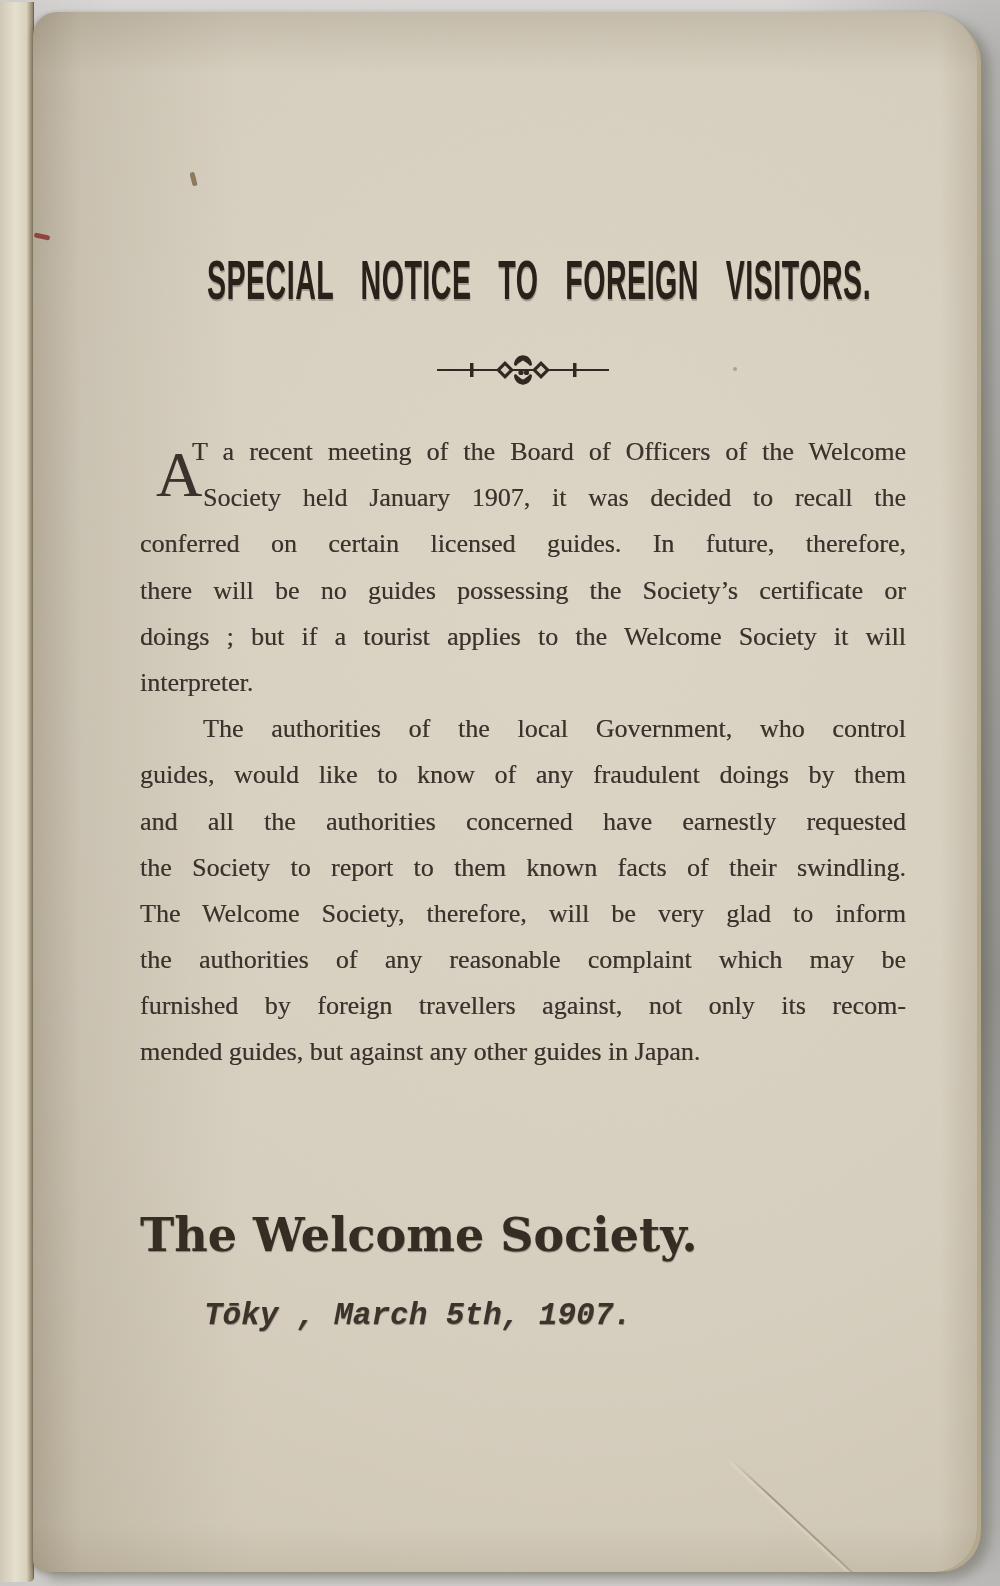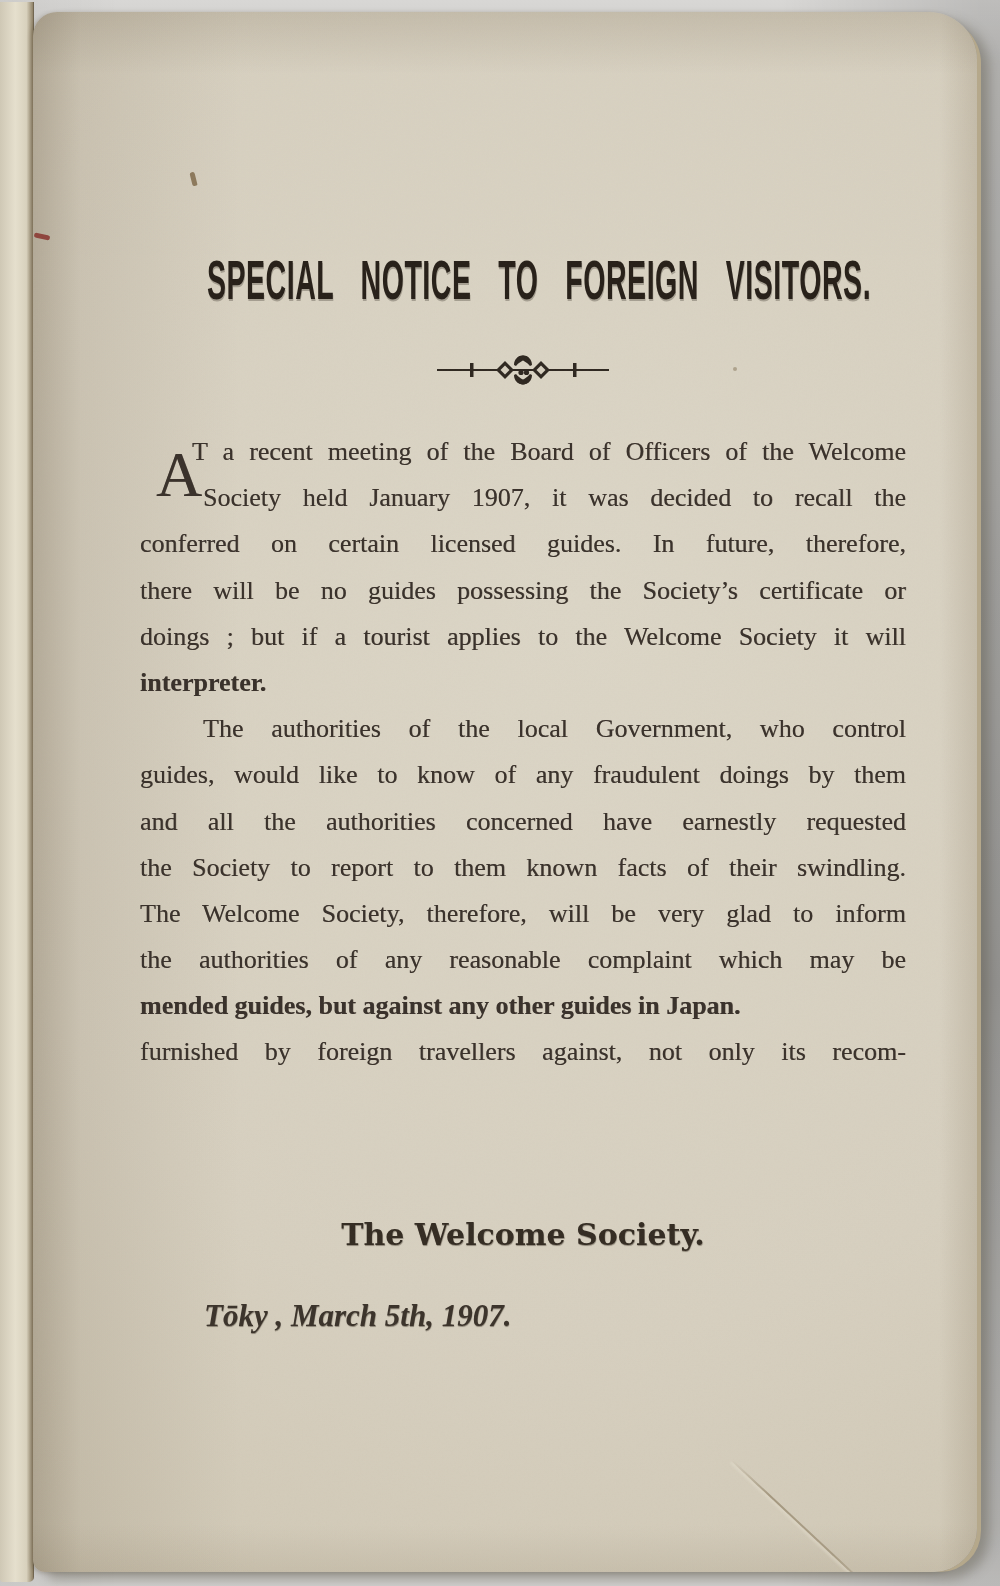--- a/index.html
+++ b/index.html
@@ -63,34 +63,34 @@
     position:absolute;top:417px;left:0;width:766px;
     font-size:26px;color:#38302a;
     text-shadow:0.35px 0.45px 0.6px rgba(58,48,38,.55);
   }
   .line{
     height:46.2px;line-height:46.2px;white-space:nowrap;
     text-align:justify;text-align-last:justify;text-justify:inter-word;
   }
   .line.indent-a{padding-left:52px;}
   .line.indent-b{padding-left:63px;}
-  .line.para-end{text-align-last:left;font-weight:bold;}
+  .line.para-end{text-align-last:left;}
   .dropcap{
     position:absolute;left:16px;top:14px;font-size:64px;line-height:1;
     color:#38302a;font-family:"Liberation Serif", serif;
   }
   .signature{
-    position:absolute;top:1197px;left:0;width:766px;text-align:center;
+    position:absolute;top:1197px;left:0;width:766px;text-align:left;
     font-family:"DejaVu Serif","Liberation Serif",serif;font-weight:700;
-    font-size:30px;line-height:52px;color:#332b22;
+    font-size:46px;line-height:52px;color:#332b22;
     text-shadow:0.4px 0.6px 0.8px rgba(50,42,32,.45);
   }
   .dateline{
     position:absolute;top:1284px;left:64px;
-    font-family:Liberation Serif, serif;
+    font-family:Liberation Mono, monospace;
     font-weight:700;font-style:italic;font-size:31px;line-height:40px;color:#3a322a;
     text-shadow:0.4px 0.5px 0.7px rgba(50,42,32,.45);
   }
 </style>
 </head>
 <body>
 
 <div class="scan-bg"></div>
 <div class="prev-page"></div>
 
@@ -128,22 +128,22 @@
       <div class="line">conferred on certain licensed guides.  In future, therefore,</div>
       <div class="line">there will be no guides possessing the Society’s certificate or</div>
       <div class="line">doings ; but if a tourist applies to the Welcome Society it will</div>
       <div class="line para-end">interpreter.</div>
       <div class="line indent-b">The authorities of the local Government, who control</div>
       <div class="line">guides, would like to know of any fraudulent doings by them</div>
       <div class="line">and all the authorities concerned have earnestly requested</div>
       <div class="line">the Society to report to them known facts of their swindling.</div>
       <div class="line">The Welcome Society, therefore, will be very glad to inform</div>
       <div class="line">the authorities of any reasonable complaint which may be</div>
+      <div class="line">furnished by foreign travellers against, not only its recom-</div>
       <div class="line para-end">mended guides, but against any other guides in Japan.</div>
-      <div class="line">furnished by foreign travellers against, not only its recom-</div>
     </div>
 
     <div class="signature">The Welcome Society.</div>
     <div class="dateline">Tōky , March 5th, 1907.</div>
   </div>
 
   <div class="stitch" style="background:#8b3a33;"></div>
   <div class="speck"></div>
   <div class="speck2"></div>
   <div class="crease"></div>

